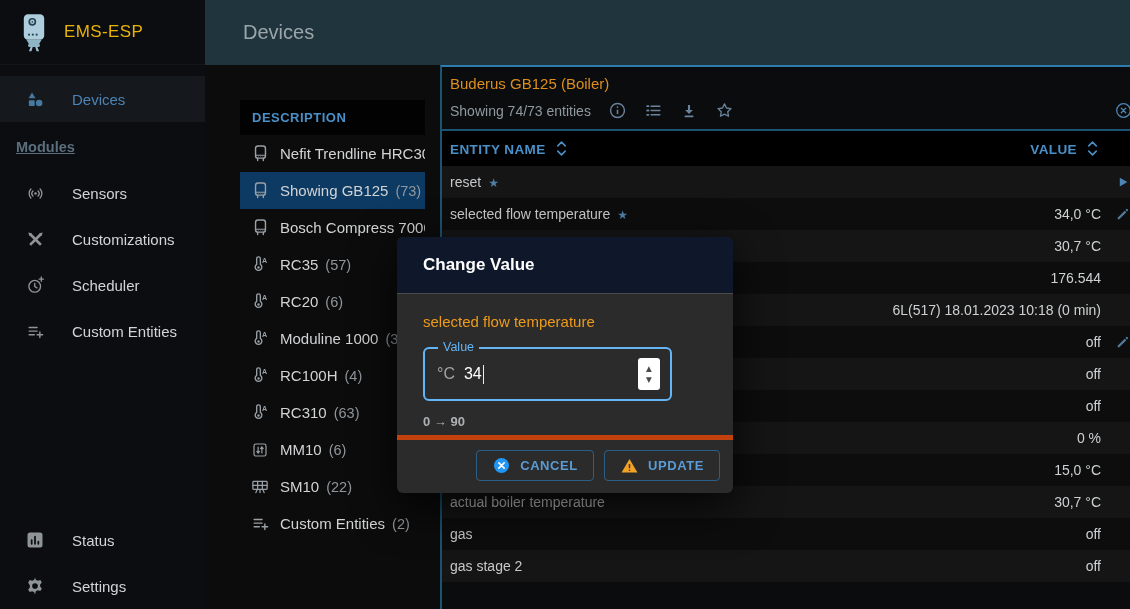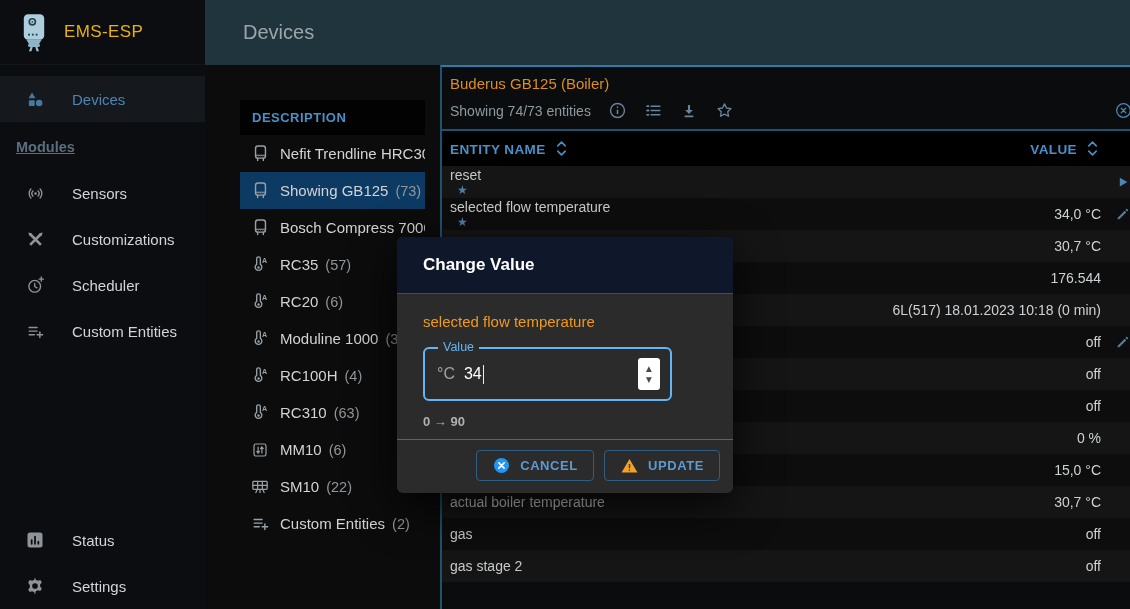--- a/index.html
+++ b/index.html
@@ -41,38 +41,38 @@
   .ep-toolbar .ticon:first-of-type { margin-left:14px; }
   .ep-close { margin-left:auto; color:#4d85b5; display:flex; }
   .ep-divider { height:2px; background:#1d5372; }
   .ep-thead { height:35px; background:#000; display:flex; align-items:center; padding:0 46px 0 8px; color:#4a90c8; font-weight:bold; font-size:13.5px; letter-spacing:.4px; }
   .th-group { display:flex; align-items:flex-end; gap:9px; }
   .th-name { flex:1; }
   .sorticon { display:flex; color:#4a90c8; }
   .erow { height:32px; display:flex; align-items:center; padding-left:8px; font-size:14px; }
   .erow:nth-child(odd) { background:#151515; }
   .erow:nth-child(even) { background:#0d0d0d; }
-  .ename { color:#c6c8ca; display:flex; align-items:flex-start;flex-direction:column; }
+  .ename { color:#c6c8ca; display:flex; align-items:flex-end; }
   .ename .estar { color:#4f7ea4; font-size:12px; margin-left:7px; }
   .evalue { margin-left:auto; color:#ced1d3; }
   .eaction { width:44px; flex:0 0 44px; display:flex; justify-content:center; align-items:center; color:#547d9c; }
 
   
   .dialog { position:absolute; left:397px; top:237px; width:336px; height:256px; background:#2b2b2b; border-radius:6px; box-shadow:0 14px 45px rgba(0,0,0,.8); z-index:10; display:flex; flex-direction:column; }
   .dialog-header { height:57px; flex:0 0 57px; background:#0f172a; border-radius:6px 6px 0 0; border-bottom:1px solid #4b4b4b; display:flex; align-items:center; padding-left:26px; color:#fefefe; font-size:17px; font-weight:bold; }
   .dialog-body { padding:0 26px; }
   .entity-label { margin-top:19px; color:#ef9b1b; font-size:15px; }
   .field { position:relative; margin-top:17px; width:249px; height:54px; border:2px solid #64b5f6; border-radius:6px; display:flex; align-items:center; padding:0 12px; }
   .field-label { position:absolute; top:-9px; left:13px; background:#2b2b2b; padding:0 5px; color:#64b5f6; font-size:12.5px; }
   .unit { color:#9fa3a6; font-size:16px; }
   .val { color:#fff; font-size:16px; margin-left:9px; }
   .caret { width:1px; height:19px; background:#ececec; margin-left:1px; }
   .spinner { position:absolute; right:10px; top:50%; transform:translateY(-50%); width:22px; height:32px; background:#fff; border-radius:3px; display:flex; flex-direction:column; align-items:center; justify-content:center; gap:3px; color:#4a4a4a; font-size:7.5px; line-height:7.5px; font-family:"DejaVu Sans", sans-serif; }
   .range { margin-top:13px; color:#aeb1b3; font-size:13px; font-weight:bold; }
-  .dialog-footer { margin-top:auto; border-top:1px solid #c2410c; padding:10px 13px 12px; display:flex; justify-content:flex-end; gap:10px; }
+  .dialog-footer { margin-top:auto; border-top:5px solid #c2410c; padding:10px 13px 12px; display:flex; justify-content:flex-end; gap:10px; }
   .btn { height:31px; border:1px solid #2d5f86; border-radius:4px; background:transparent; display:flex; align-items:center; gap:9px; padding:0 15px; color:#5b9bd5; font-weight:bold; font-size:13px; letter-spacing:.6px; font-family:"Liberation Sans", sans-serif; cursor:pointer; }
   .btn .bicon { display:flex; }
   svg { display:block; }
 </style>
 </head>
 <body>
 
 <div class="sidebar">
   <div class="sidebar-header">
     <span>

